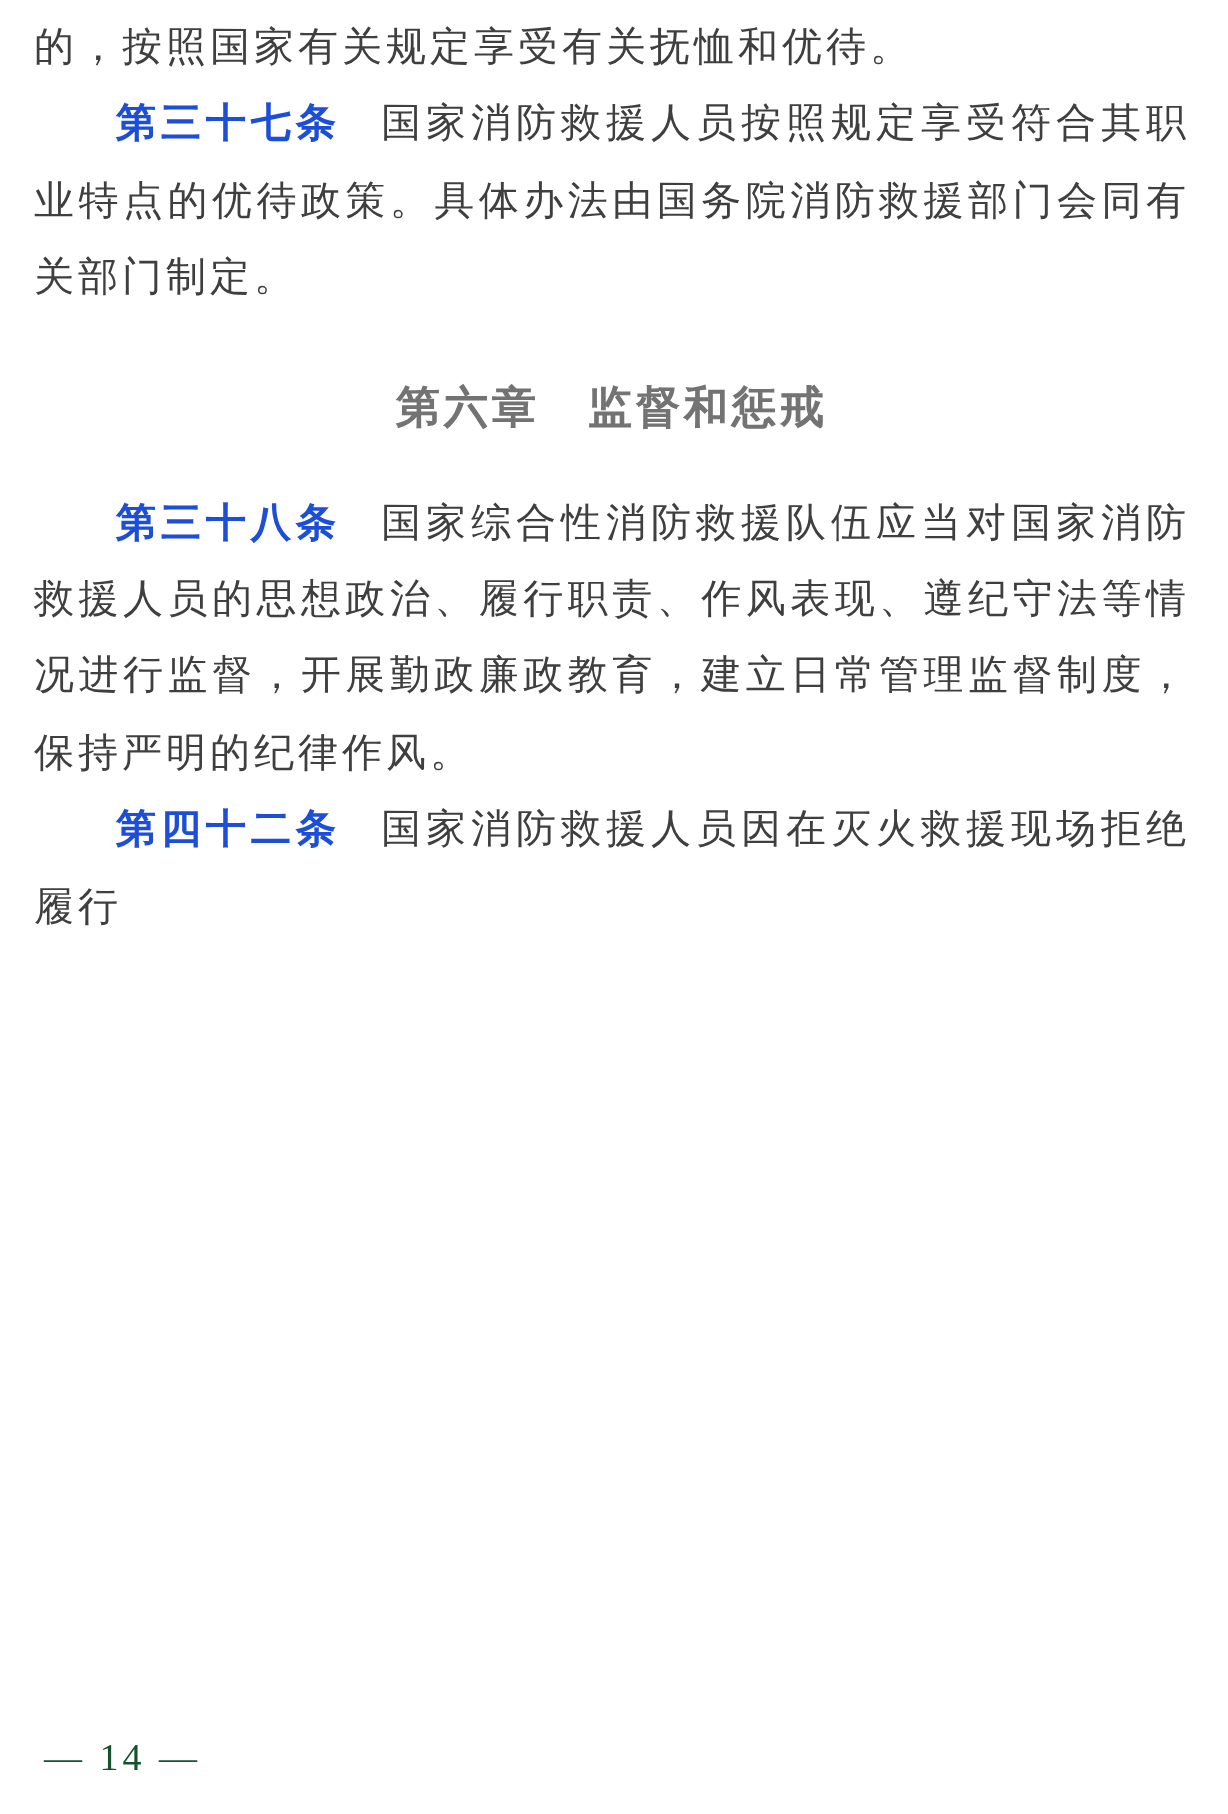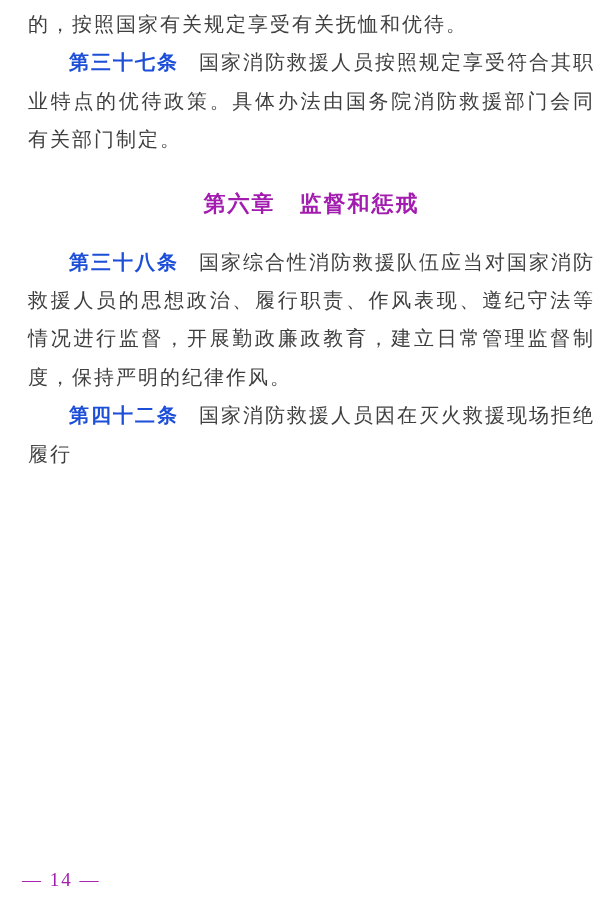--- a/index.html
+++ b/index.html
@@ -10,21 +10,21 @@
   body {
     width: 614px;
     height: 907px;
     font-family: "Liberation Serif", "DejaVu Serif", serif;
   }
   .page {
     position: relative;
     width: 614px;
     height: 907px;
     box-sizing: border-box;
-    padding: 5px 19px 0 28px;
+    padding: 5px 19px 0 17px;
     background: #ffffff;
     overflow: hidden;
   }
   .para {
     margin: 0;
     font-size: 20px;
     line-height: 38.4px;
     color: #3f3f3f;
     text-align: justify;
     text-justify: inter-character;
@@ -37,32 +37,32 @@
     font-weight: bold;
     color: #1d4ed8;
     font-family: "Liberation Sans", "DejaVu Sans", sans-serif;
     margin-right: 20px;
   }
   .chapter {
     margin: 30px 0 24px 0;
     font-size: 22px;
     line-height: 30px;
     font-weight: bold;
-    color: #a21caf;
+    color: #737373;
     text-align: center;
     letter-spacing: 2px;
     font-family: "Liberation Sans", "DejaVu Sans", sans-serif;
   }
   .footer {
     position: absolute;
     left: 22px;
     top: 868px;
     font-size: 19px;
     line-height: 24px;
-    color: #a21caf;
+    color: #14532d;
     letter-spacing: 2px;
   }
 </style>
 </head>
 <body>
 
 <div class="page">
 
   <p class="para">
     <span>的，按照国家有关规定享受有关抚恤和优待。</span>

